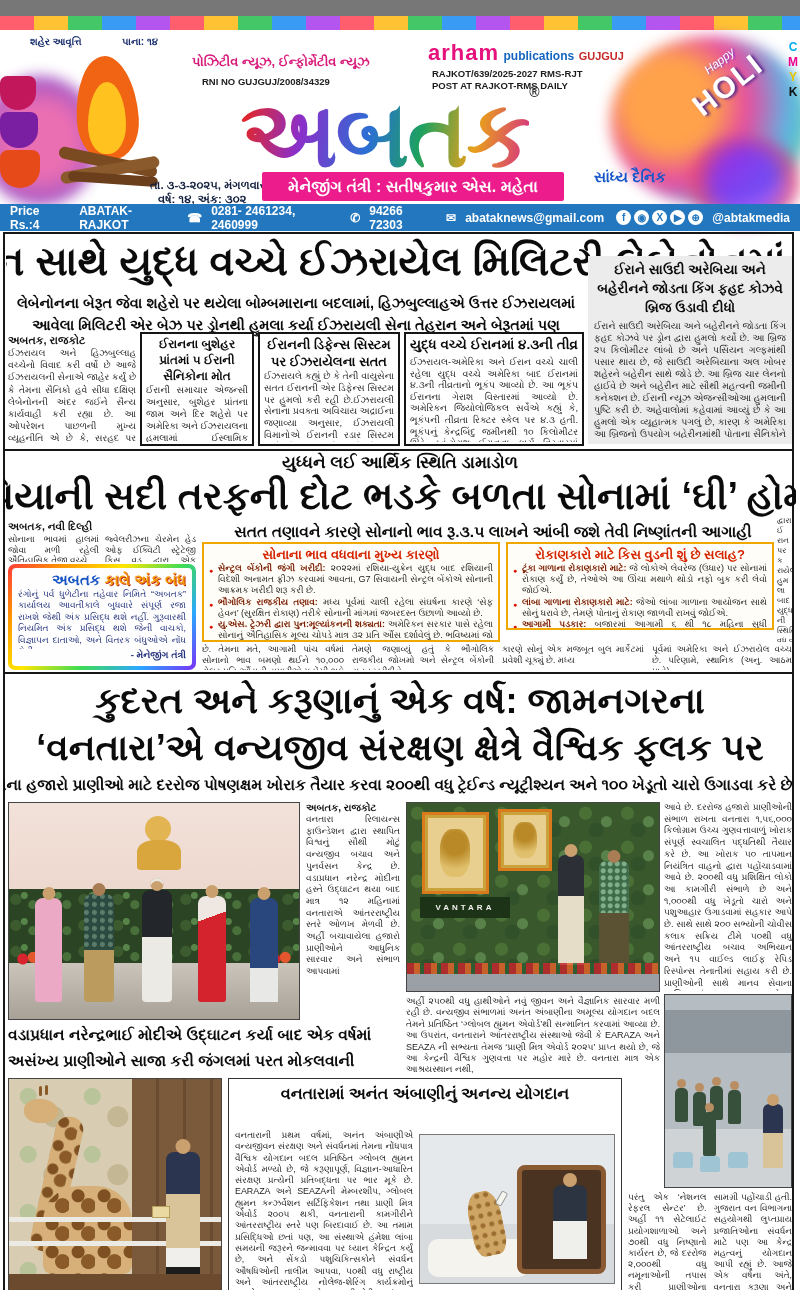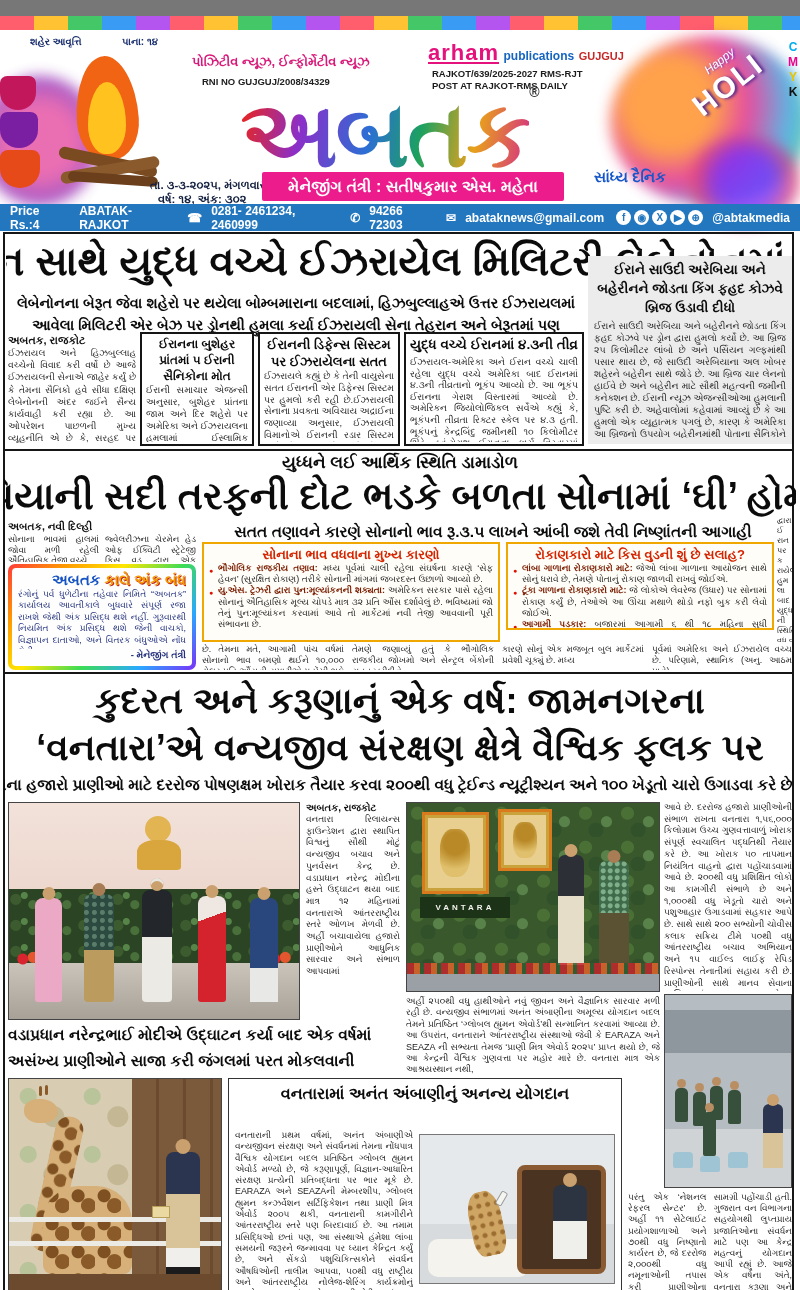--- a/index.html
+++ b/index.html
@@ -95,21 +95,21 @@
     <div class="abs" style="left:0;top:74px;width:40px;height:38px;background:#e64a19;border-radius:20% 20% 50% 50%;"></div>
   </div>
 
   <div class="abs" style="left:30px;top:20px;font-size:10px;font-weight:bold;color:#1a2f6e;">શહેર આવૃત્તિ</div>
   <div class="abs" style="left:122px;top:20px;font-size:10px;font-weight:bold;color:#1a2f6e;">પાના: ૧૪</div>
 
   <div class="abs" style="left:192px;top:38px;width:215px;font-size:13px;font-weight:bold;color:#d81b7a;white-space:nowrap;overflow:hidden;">પોઝિટીવ ન્યૂઝ, ઈન્ફોર્મેટીવ ન્યૂઝ</div>
   <div class="abs" style="left:202px;top:60px;font-size:9.5px;font-weight:bold;color:#222;">RNI NO GUJGUJ/2008/34329</div>
 
   <div class="abs" style="left:428px;top:24px;white-space:nowrap;">
-    <span style="font-size:22px;font-weight:bold;color:#e5127d;letter-spacing:1px;text-decoration:underline;">arham</span>
+    <span style="font-size:22px;font-weight:bold;color:#e5127d;letter-spacing:1px;">arham</span>
     <span style="font-size:12px;font-weight:bold;color:#1565c0;">publications</span>
     <span style="font-size:11px;font-weight:bold;color:#c62828;">GUJGUJ</span>
   </div>
   <div class="abs" style="left:432px;top:52px;font-size:9.5px;font-weight:bold;color:#1c1c1c;">RAJKOT/639/2025-2027 RMS-RJT</div>
   <div class="abs" style="left:432px;top:64px;font-size:9.5px;font-weight:bold;color:#1c1c1c;">POST AT RAJKOT-RMS DAILY</div>
 
   <div class="abs" style="left:140px;top:68px;width:500px;height:100px;display:flex;justify-content:center;align-items:center;overflow:visible;">
     <span class="mh-title">અબતક</span>
     <span style="font-size:14px;font-weight:bold;color:#333;align-self:flex-start;">®</span>
   </div>
@@ -208,38 +208,42 @@
         <span style="color:#f59b00;text-shadow:1px 1px 0 #c0261c;">કાલે અંક બંધ</span>
       </div>
       <div class="jt" style="font-size:9px;line-height:11.4px;height:60px;color:#22307c;">રંગોનું પર્વ ધુળેટીના તહેવાર નિમિતે “અબતક” કાર્યાલય આવતીકાલે બુધવારે સંપૂર્ણ રજા રાખશે જેથી અંક પ્રસિદ્ધ થશે નહીં. ગુરૂવારથી નિયમિત અંક પ્રસિદ્ધ થશે જેની વાચકો, વિજ્ઞાપન દાતાઓ, અને વિતરક બંધુઓએ નોંધ લેવી.</div>
       <div style="text-align:right;font-size:9.5px;font-weight:bold;color:#22307c;">- મેનેજીંગ તંત્રી</div>
     </div>
   </div>
 
   <div class="obx abs" style="left:202px;top:526px;width:298px;height:100px;overflow:hidden;">
     <div class="obt">સોનાના ભાવ વધવાના મુખ્ય કારણો</div>
     <div class="bullet jt" style="font-size:9px;line-height:11.2px;">
+      <span class="blead">સેન્ટ્રલ બેંકોની જંગી ખરીદી:</span>
+      <span>૨૦૨૨માં રશિયા-યુક્રેન યુદ્ધ બાદ રશિયાની વિદેશી અનામત ફ્રીઝ કરવામાં આવતા, G7 સિવાયની સેન્ટ્રલ બેંકોએ સોનાની આક્રમક ખરીદી શરૂ કરી છે.</span>
+    </div>
+    <div class="bullet jt" style="font-size:9px;line-height:11.2px;">
       <span class="blead">ભૌગોલિક રાજકીય તણાવ:</span>
       <span>મધ્ય પૂર્વમાં ચાલી રહેલા સંઘર્ષના કારણે ‘સેફ હેવન’ (સુરક્ષિત રોકાણ) તરીકે સોનાની માંગમાં જબરદસ્ત ઉછાળો આવ્યો છે.</span>
     </div>
     <div class="bullet jt" style="font-size:9px;line-height:11.2px;">
       <span class="blead">યુ.એસ. ટ્રેઝરી દ્વારા પુન:મૂલ્યાંકનની શક્યતા:</span>
       <span>અમેરિકન સરકાર પાસે રહેલા સોનાનું ઐતિહાસિક મૂલ્ય ચોપડે માત્ર ૩૨ પ્રતિ ઔંસ દર્શાવેલું છે. ભવિષ્યમાં જો તેનું પુન:મૂલ્યાંકન કરવામાં આવે તો માર્કેટમાં નવી તેજી આવવાની પૂરી સંભાવના છે.</span>
     </div>
   </div>
 
   <div class="obx abs" style="left:506px;top:526px;width:268px;height:88px;overflow:hidden;">
     <div class="obt">રોકાણકારો માટે કિસ વુડની શું છે સલાહ?</div>
     <div class="bullet jt" style="font-size:9px;line-height:11.2px;">
+      <span class="blead">ટૂંકા ગાળાના રોકાણકારો માટે:</span>
+      <span>જે લોકોએ લેવરેજ (ઉધાર) પર સોનામાં રોકાણ કર્યું છે, તેઓએ આ ઊંચા મથાળે થોડો નફો બુક કરી લેવો જોઈએ.</span>
+    </div>
+    <div class="bullet jt" style="font-size:9px;line-height:11.2px;">
       <span class="blead">લાંબા ગાળાના રોકાણકારો માટે:</span>
       <span>જેઓ લાંબા ગાળાના આયોજન સાથે સોનું ધરાવે છે, તેમણે પોતાનું રોકાણ જાળવી રાખવું જોઈએ.</span>
-    </div>
-    <div class="bullet jt" style="font-size:9px;line-height:11.2px;">
-      <span class="blead">ટૂંકા ગાળાના રોકાણકારો માટે:</span>
-      <span>જે લોકોએ લેવરેજ (ઉધાર) પર સોનામાં રોકાણ કર્યું છે, તેઓએ આ ઊંચા મથાળે થોડો નફો બુક કરી લેવો જોઈએ.</span>
     </div>
     <div class="bullet jt" style="font-size:9px;line-height:11.2px;">
       <span class="blead">આગામી પડકાર:</span>
       <span>બજારમાં આગામી ૬ થી ૧૮ મહિના સુધી કોન્સોલિડેશન (સ્થિરતા) જોવા મળી શકે છે. વધુમાં, જો યુ.એસ. ફેડરલ રિઝર્વ વ્યાજદરમાં આક્રમક વધારો કરશે તો સોનાની તેજીને ટૂંકા ગાળા માટે બ્રેક લાગી શકે છે.</span>
     </div>
   </div>
 
   <div class="jt abs" style="left:777px;top:500px;width:17px;height:126px;font-size:8px;line-height:10px;word-break:break-all;">દ્વારા ઈરાન પર કરાયેલ હુમલા બાદ યુદ્ધની સ્થિતિ વધુ વણસી છે, જેના કારણે રોકાણકારો સુરક્ષિત રોકાણ તરીકે સોના તરફ</div>
 
   <div class="abs" style="left:202px;top:628px;width:592px;height:26px;display:flex;gap:8px;overflow:hidden;">

